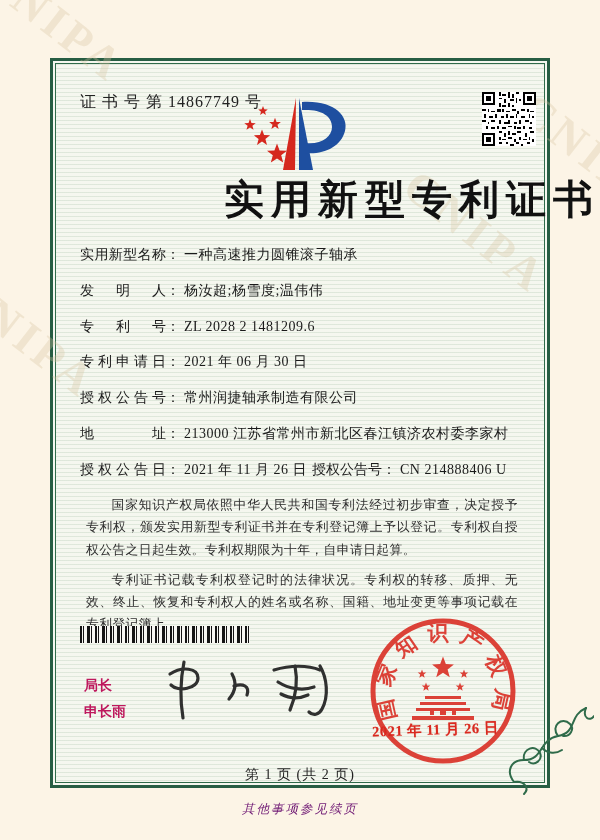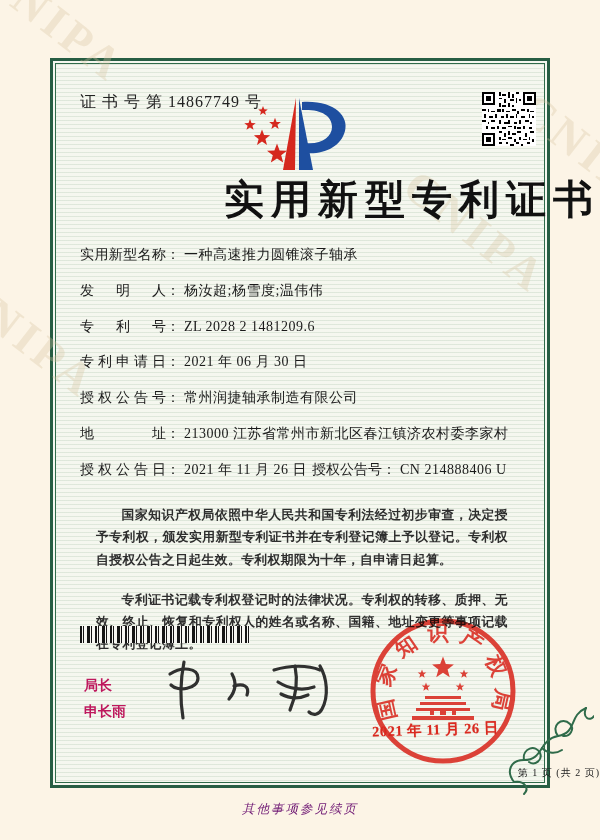--- a/index.html
+++ b/index.html
@@ -42,43 +42,43 @@
     vertical-align:top; color:#1a1a1a;
   }
   .f-colon{ display:inline-block; margin-right:4px; }
   .f-value{ color:#1a1a1a; letter-spacing:0.5px; }
   .pair2{ position:absolute; left:232px; top:0; white-space:nowrap; }
   .body-text{
     position:absolute; left:78px; top:486px; width:448px;
     font-size:12.8px; line-height:1.74; letter-spacing:0.4px;
     text-align:justify; color:#2e2e2e;
   }
-  .body-text p{ margin:18px; text-indent:2em;font-weight:bold; }
+  .body-text p{ margin:8px; text-indent:2em; }
   .barcode{
     position:absolute; left:80px; top:626px; width:170px; height:17px;
     background:repeating-linear-gradient(90deg,
       #141414 0 2px, #f6f6f2 2px 3px, #141414 3px 4px, #f6f6f2 4px 7px,
       #141414 7px 10px, #f6f6f2 10px 11px, #141414 11px 12px, #f6f6f2 12px 15px);
   }
   .director{
     position:absolute; left:84px; top:672px;
     font-family:"Liberation Sans","DejaVu Sans",sans-serif;
     font-weight:bold; font-size:14px; line-height:26px; color:#be185d;
   }
   .signature-svg{ position:absolute; left:150px; top:648px; }
   .seal-svg{ position:absolute; left:364px; top:612px; mix-blend-mode:multiply; }
   .seal-date{
     position:absolute; left:372px; top:720px; width:150px;
     color:#d9291f; font-weight:bold; font-size:14.5px; letter-spacing:0.5px;
     transform:rotate(-2deg); text-shadow:0 0 1px rgba(217,41,31,.4);
   }
   .flourish{ position:absolute; left:498px; top:702px; }
   .page-no{
-    position:absolute; left:0; right:0; top:766px; text-align:right;
-    font-size:10px; color:#222; letter-spacing:1px;
+    position:absolute; left:0; right:0; top:766px; text-align:center;
+    font-size:14px; color:#222; letter-spacing:1px;
   }
   .cont-note{
     position:absolute; left:0; right:0; top:801px; text-align:center;
     font-size:12.5px; font-style:italic; letter-spacing:2px; color:#701a75;
   }
 </style>
 </head>
 <body>
 
 <div class="page">

